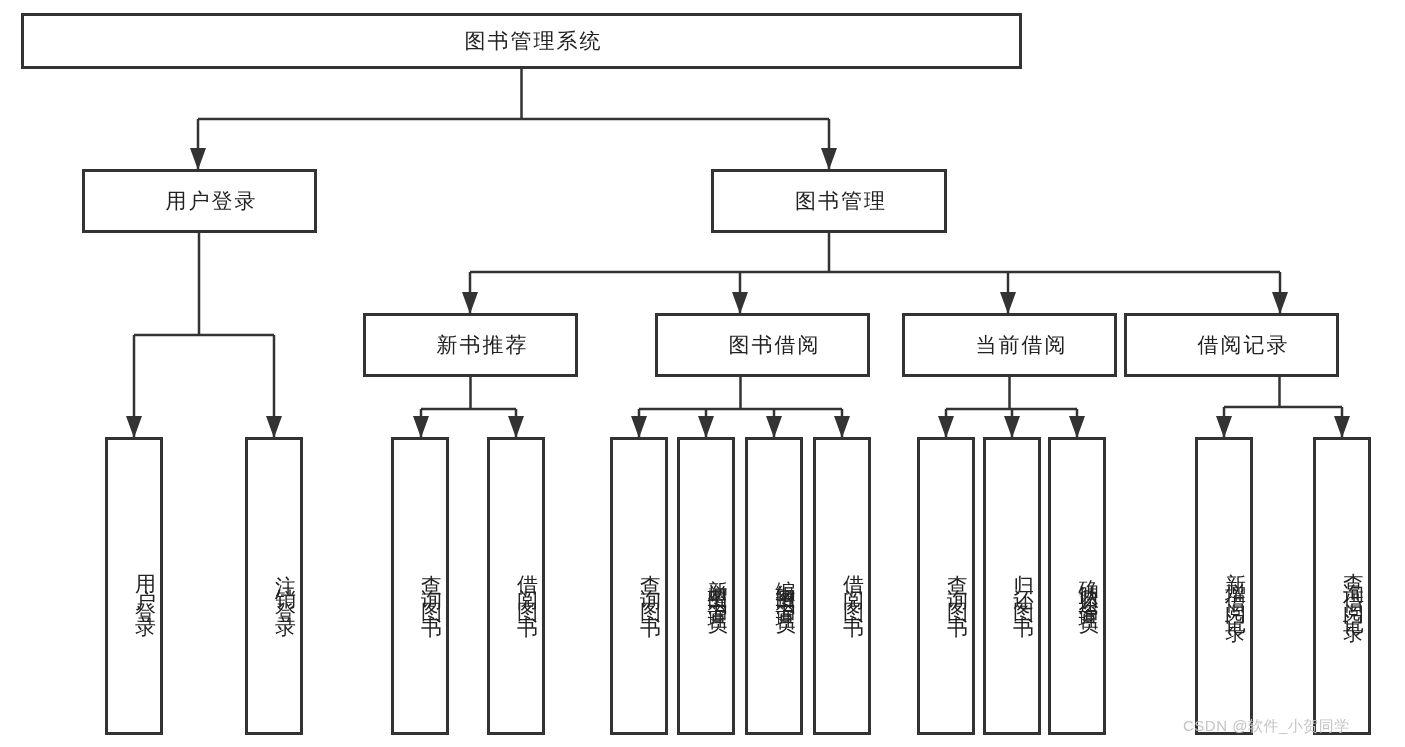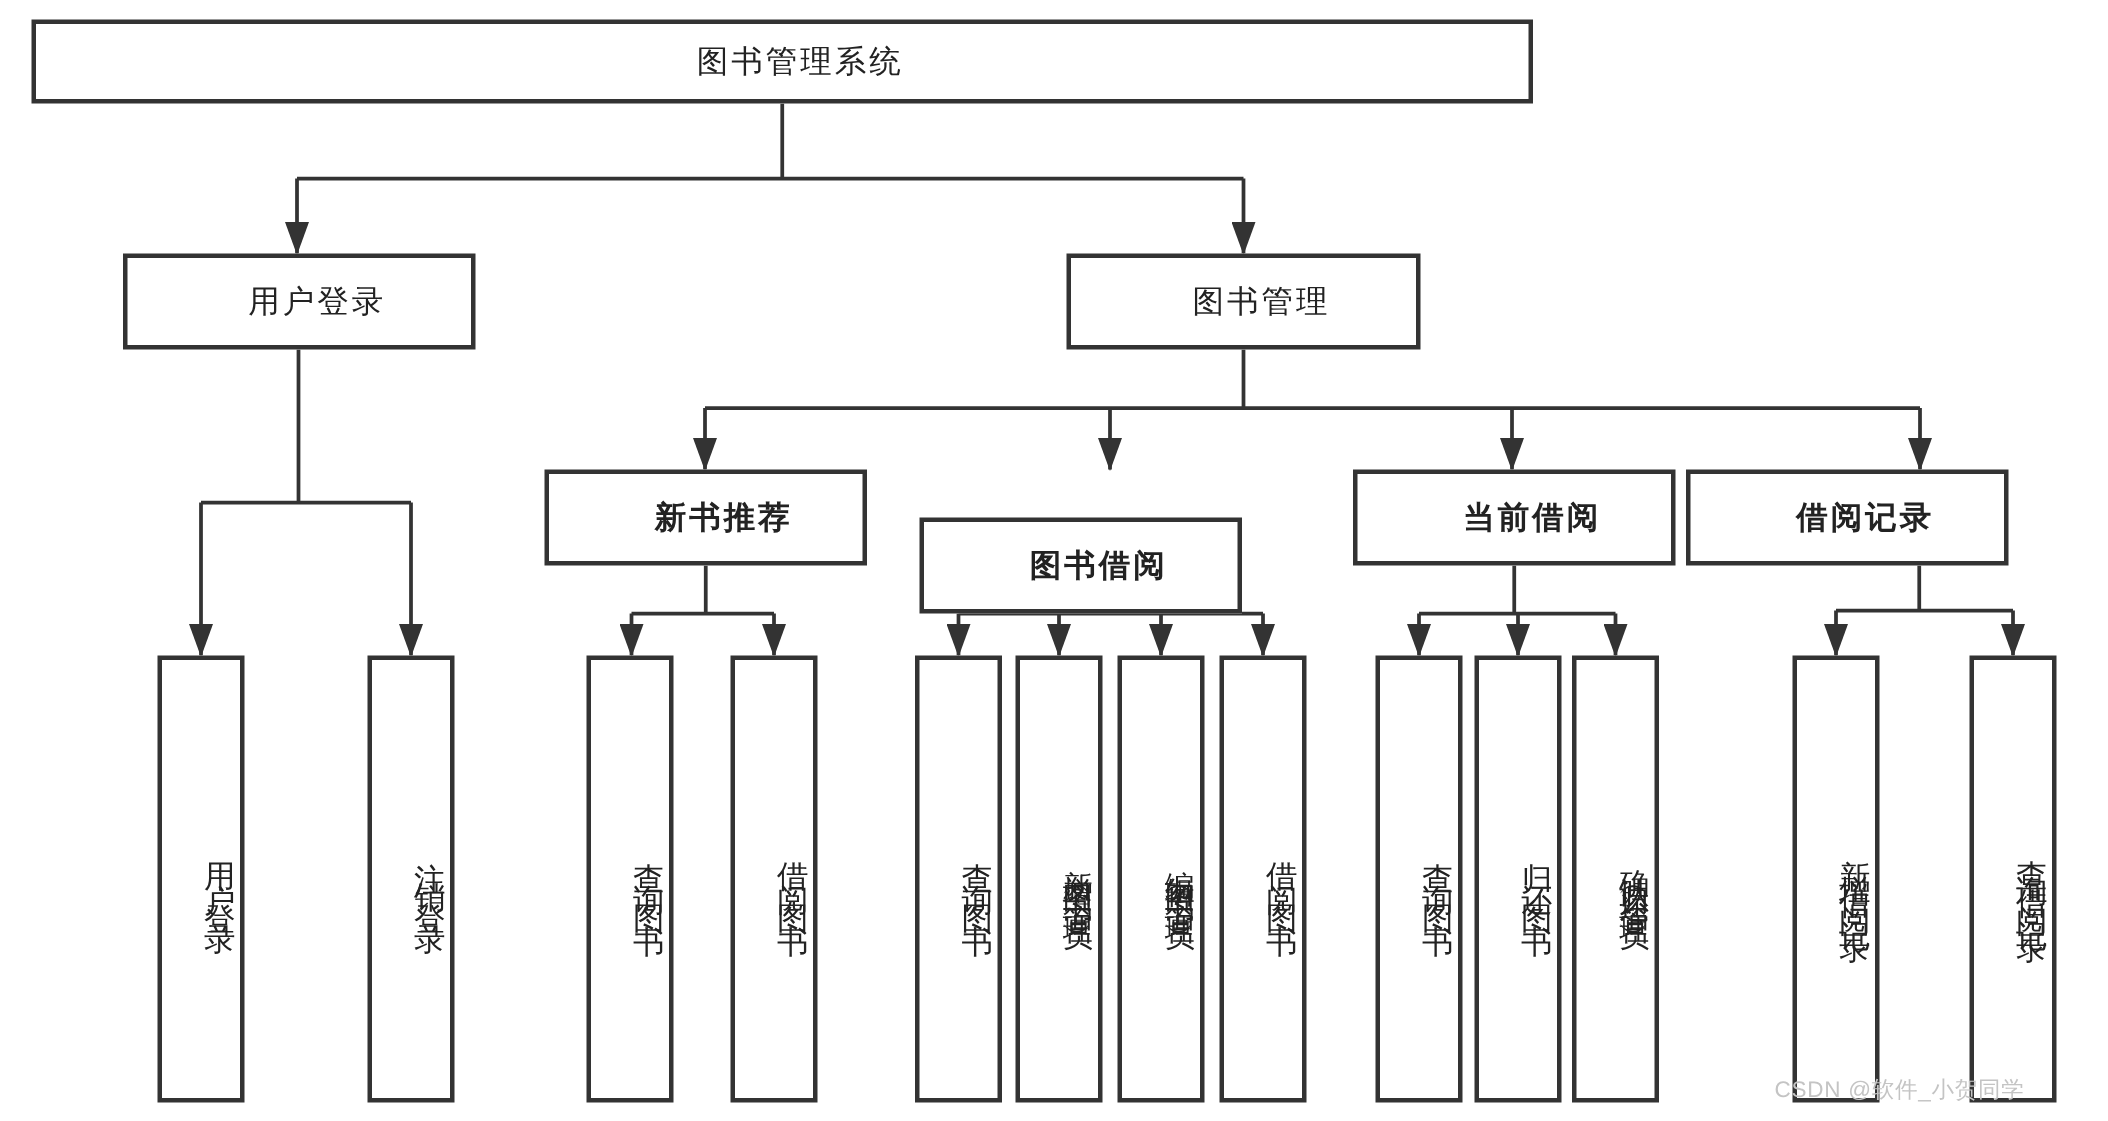--- a/index.html
+++ b/index.html
@@ -33,23 +33,23 @@
     color: #222222;
     font-size: 21px;
     letter-spacing: 2px;
     z-index: 2;
     white-space: nowrap;
     padding-left: 24px;
   }
   .box.root  { left: 21px;  top: 13px;  width: 1001px; height: 56px; }
   .box.lvl2a { left: 82px;  top: 169px; width: 235px;  height: 64px; }
   .box.lvl2b { left: 711px; top: 169px; width: 236px;  height: 64px; }
-  .box.lvl3  { top: 313px; width: 215px; height: 64px; font-weight: bold; }
+  .box.lvl3  { top: 313px; width: 215px; height: 64px; }
   .box.l3a { left: 363px;  }
-  .box.l3b { left: 613px; margin-top: 32px;  }
+  .box.l3b { left: 655px;  }
   .box.l3c { left: 902px;  }
   .box.l3d { left: 1124px; }
   .box.leaf {
     top: 437px;
     width: 58px;
     height: 298px;
     writing-mode: vertical-rl;
     text-orientation: mixed;
     font-size: 21px;
     letter-spacing: 14px;

